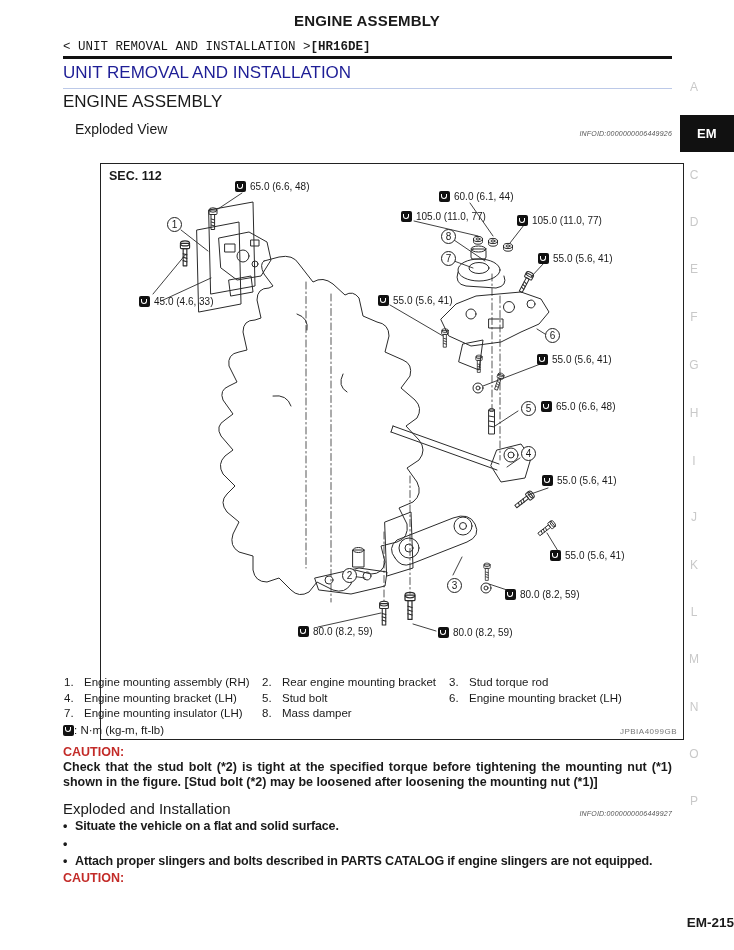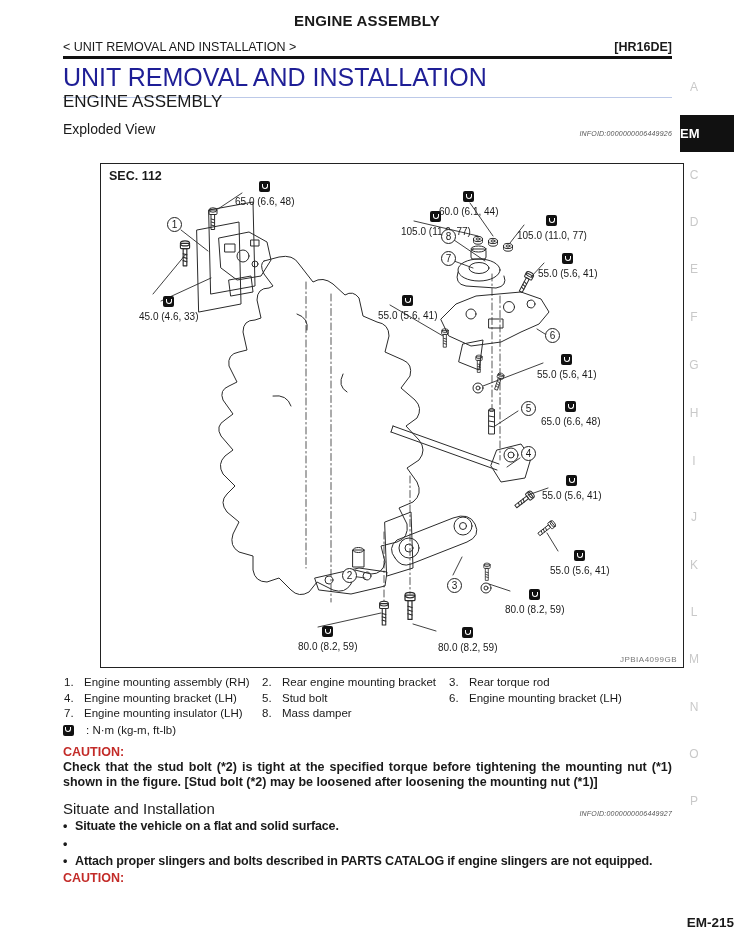--- a/index.html
+++ b/index.html
@@ -5,57 +5,57 @@
   * { margin:0; padding:0; box-sizing:border-box; }
   html,body { background:#ffffff; }
   .page {
     position:relative; width:734px; height:950px; background:#fff;
     font-family:"Liberation Sans", sans-serif; color:#1a1a1a; overflow:hidden;
   }
   
   .hdr-center { position:absolute; top:12px; left:0; width:100%; text-align:center;
     font-size:15px; font-weight:bold; letter-spacing:0.2px; }
   .hdr-row { position:absolute; top:40px; left:63px; width:609px; display:flex;
-    justify-content:space-between; align-items:baseline; }
+    justify-content:flex-start; align-items:baseline;font-family:Liberation Mono, monospace; }
   .hdr-left { font-size:12.5px; }
   .hdr-right { font-size:12.5px; font-weight:bold; }
   .hdr-rule { position:absolute; top:56px; left:63px; width:609px; height:3px; background:#111; }
-  .title-navy { position:absolute; top:63px; left:63px; width:609px; font-size:25px;
+  .title-navy { position:absolute; top:63px; left:63px; width:609px; font-size:17px;
     color:#1e1e96; padding-bottom:5px; border-bottom:1px solid #bcc9e8; }
   .sect-head { position:absolute; top:92px; left:63px; font-size:17px; }
   .sub-row { position:absolute; top:121px; left:63px; width:609px; display:flex;
     justify-content:space-between; align-items:flex-end; }
-  .sub-head { font-size:14px; }
+  .sub-head { font-size:14px;margin-left:12px; }
   .infoid { font-size:7px; font-style:italic; color:#555; letter-spacing:0.2px; }
   
   .tab-letter { position:absolute; left:686px; width:16px; text-align:center;
     font-size:12px; color:#c9c9c9; }
   .tab-em { position:absolute; left:680px; top:115px; width:54px; height:37px;
     background:#111; color:#fff; font-size:13px; font-weight:bold;
-    line-height:37px; padding-left:0; }
+    line-height:37px; padding-left:17px; }
   
-  .fig { position:absolute; left:100px; top:163px; width:584px; height:505px;
+  .fig { position:absolute; left:100px; top:163px; width:584px; height:577px;
     border:1.5px solid #222; }
   .fig svg { position:absolute; left:0; top:0; width:584px; height:505px; }
   .sec-label { position:absolute; left:8px; top:5px; font-size:12.5px; font-weight:bold; }
   .fig-id { position:absolute; right:6px; bottom:3px; font-size:8px; color:#777; letter-spacing:0.5px; }
-  .callout { position:absolute; display:flex; align-items:center; gap:4px;
-    font-size:10px; white-space:nowrap; background:rgba(255,255,255,0.0);flex-direction:column; }
+  .callout { position:absolute; display:flex; align-items:flex-start; gap:4px;
+    font-size:10px; white-space:nowrap; background:rgba(255,255,255,0.0); }
   .tq { position:relative; width:11px; height:11px; background:#111; border-radius:2px; flex:0 0 11px; }
   .tq::after { content:""; position:absolute; left:2.4px; top:2.6px; width:4px; height:4px;
     border:1.8px solid #fff; border-top:0; border-radius:0 0 3px 3px; }
   .marker { position:absolute; width:15px; height:15px; border:1.3px solid #222;
     border-radius:50%; background:#fff; font-size:10px; line-height:13.5px;
     text-align:center; }
   
   .below { position:absolute; left:63px; top:676px; width:609px; }
   .parts-grid { display:grid; grid-template-columns:198px 187px 1fr; row-gap:3.5px; font-size:11.5px; }
   .part-item { display:flex; }
   .part-num { width:21px; padding-left:1px; }
-  .legend-row { display:flex; align-items:center; gap:12px; font-size:11.5px; margin-top:5px; }
+  .legend-row { display:flex; align-items:center; gap:0; font-size:11.5px; margin-top:5px; }
   .red { color:#c32b28; font-weight:bold; }
   .caution-label { font-size:12.5px; margin-top:9px; }
   .caution-text { font-size:12.5px; font-weight:bold; text-align:justify; line-height:1.22; margin-top:1px; }
   .removal-row { display:flex; justify-content:space-between; align-items:flex-end; margin-top:9px; }
   .removal-head { font-size:15px; }
   .warn-label { font-size:12.5px; margin-top:16px; }
   .bullet { display:flex; font-size:12.5px; font-weight:bold; line-height:1.2;
     margin-top:2.5px; white-space:nowrap; letter-spacing:-0.15px; }
   .bullet .dot { width:12px; flex:0 0 12px; }
   .caution2 { font-size:12.5px; margin-top:2px; }
@@ -305,21 +305,21 @@
       <div class="part-item">
           <span class="part-num">1.</span>
           <span>Engine mounting assembly (RH)</span>
         </div>
       <div class="part-item">
           <span class="part-num">2.</span>
           <span>Rear engine mounting bracket</span>
         </div>
       <div class="part-item">
           <span class="part-num">3.</span>
-          <span>Rear torque rod</span>
+          <span>Stud torque rod</span>
         </div>
       <div class="part-item">
           <span class="part-num">4.</span>
           <span>Engine mounting bracket (LH)</span>
         </div>
       <div class="part-item">
           <span class="part-num">5.</span>
           <span>Stud bolt</span>
         </div>
       <div class="part-item">
@@ -338,21 +338,21 @@
 
     <div class="legend-row">
       <span class="tq"></span>
       <span>: N·m (kg-m, ft-lb)</span>
     </div>
 
     <div class="caution-label red">CAUTION:</div>
     <div class="caution-text">Check that the stud bolt (*2) is tight at the specified torque before tightening the mounting nut (*1) shown in the figure. [Stud bolt (*2) may be loosened after loosening the mounting nut (*1)]</div>
 
     <div class="removal-row">
-      <span class="removal-head">Situate and Installation</span>
+      <span class="removal-head">Exploded and Installation</span>
       <span class="infoid">INFOID:0000000006449927</span>
     </div>
 
     <div class="bullet">
         <span class="dot">•</span>
         <span>Situate the vehicle on a flat and solid surface.</span>
       </div>
     <div class="bullet">
         <span class="dot">•</span>
       </div>

